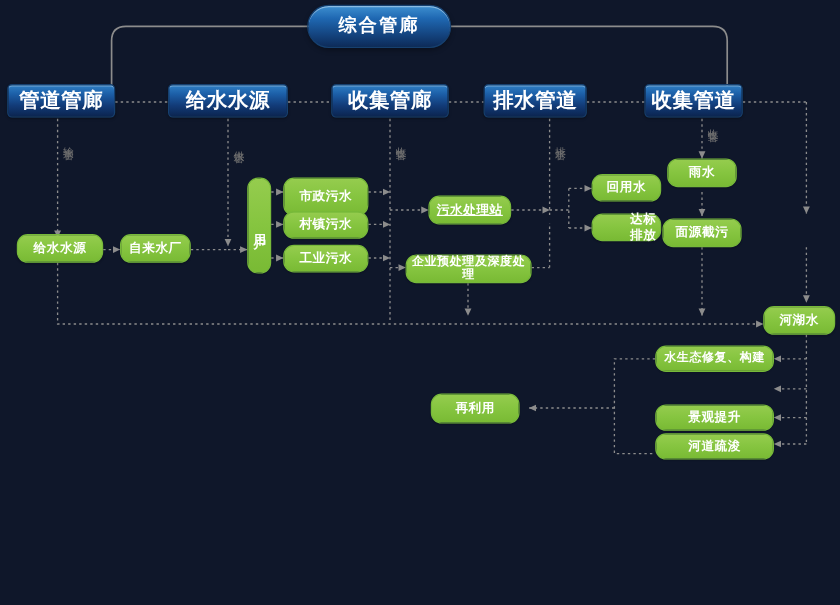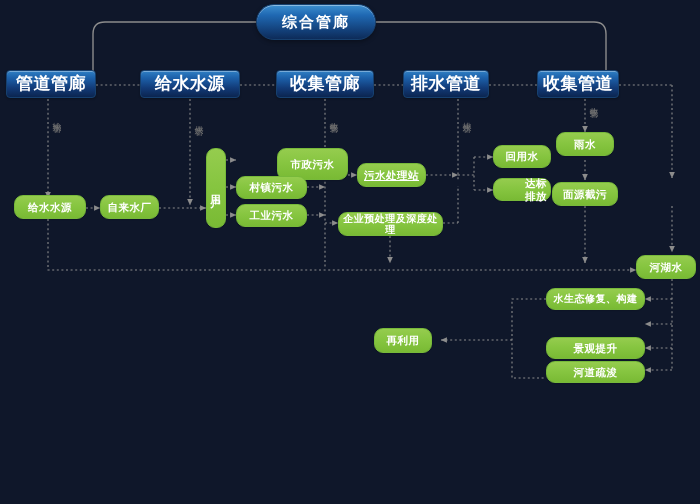--- a/index.html
+++ b/index.html
@@ -118,34 +118,34 @@
   <div class="vlabel" style="left:52px;top:115px;">输水管</div>
   <div class="vlabel" style="left:194px;top:118px;">供水管</div>
   <div class="vlabel" style="left:329px;top:115px;">收集管</div>
   <div class="vlabel" style="left:462px;top:115px;">排水管</div>
   <div class="vlabel" style="left:589px;top:100px;">收集管</div>
 
   <div class="node green" style="left:14px;top:195px;width:72px;height:24px;">给水水源</div>
   <div class="node green" style="left:100px;top:195px;width:59px;height:24px;">自来水厂</div>
   <div class="node green tall" style="left:206px;top:148px;width:20px;height:80px;">用户</div>
 
-  <div class="node green" style="left:236px;top:148px;width:71px;height:32px;margin-left:41px;">市政污水</div>
+  <div class="node green" style="left:236px;top:148px;width:71px;height:32px;">市政污水</div>
   <div class="node green" style="left:236px;top:176px;width:71px;height:23px;">村镇污水</div>
   <div class="node green" style="left:236px;top:204px;width:71px;height:23px;">工业污水</div>
 
   <div class="node green" style="left:357px;top:163px;width:69px;height:24px;text-decoration:underline;">污水处理站</div>
   <div class="node green wide" style="left:338px;top:212px;width:105px;height:24px;">企业预处理及深度处理</div>
 
   <div class="node green" style="left:493px;top:145px;width:58px;height:23px;">回用水</div>
   <div class="node green" style="left:493px;top:178px;width:58px;height:23px;padding-left:28px;">达标排放</div>
 
   <div class="node green" style="left:556px;top:132px;width:58px;height:24px;">雨水</div>
   <div class="node green" style="left:552px;top:182px;width:66px;height:24px;">面源截污</div>
 
   <div class="node green" style="left:636px;top:255px;width:60px;height:24px;">河湖水</div>
 
   <div class="node green wide" style="left:546px;top:288px;width:99px;height:22px;">水生态修复、构建</div>
   <div class="node green" style="left:546px;top:337px;width:99px;height:22px;">景观提升</div>
   <div class="node green" style="left:546px;top:361px;width:99px;height:22px;">河道疏浚</div>
 
-  <div class="node green" style="left:359px;top:328px;width:58px;height:25px;margin-left:15px;">再利用</div>
+  <div class="node green" style="left:359px;top:328px;width:74px;height:25px;">再利用</div>
 
 </div>
 
 </body></html>

